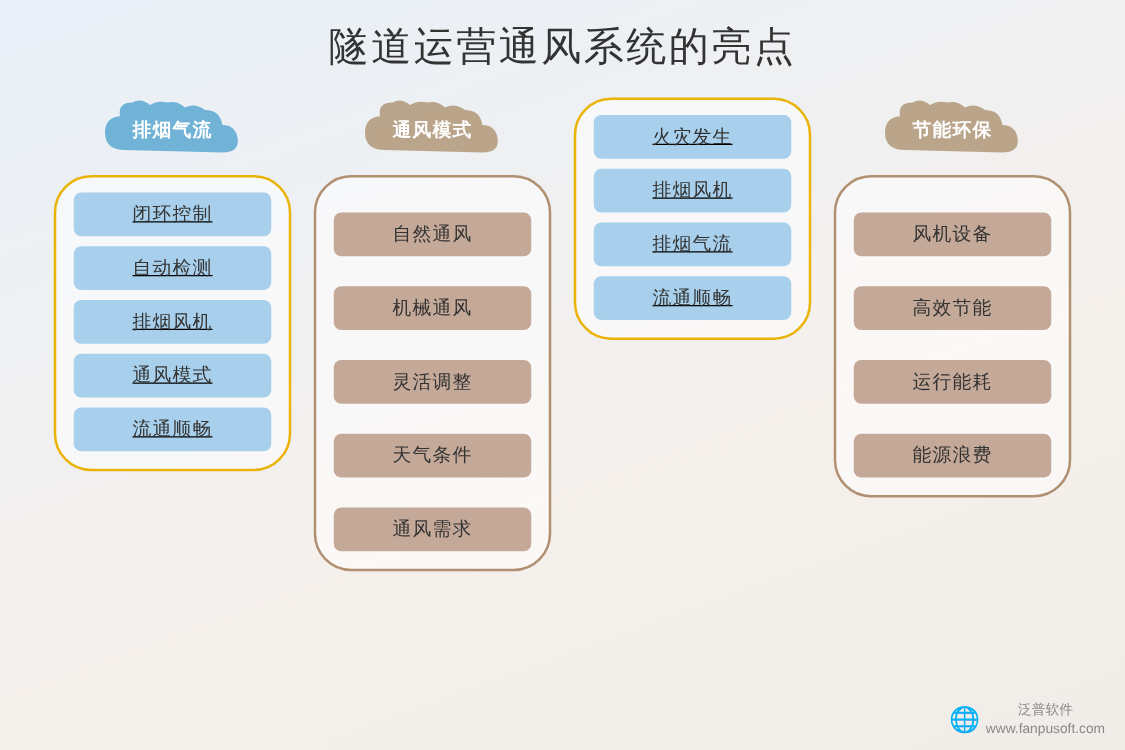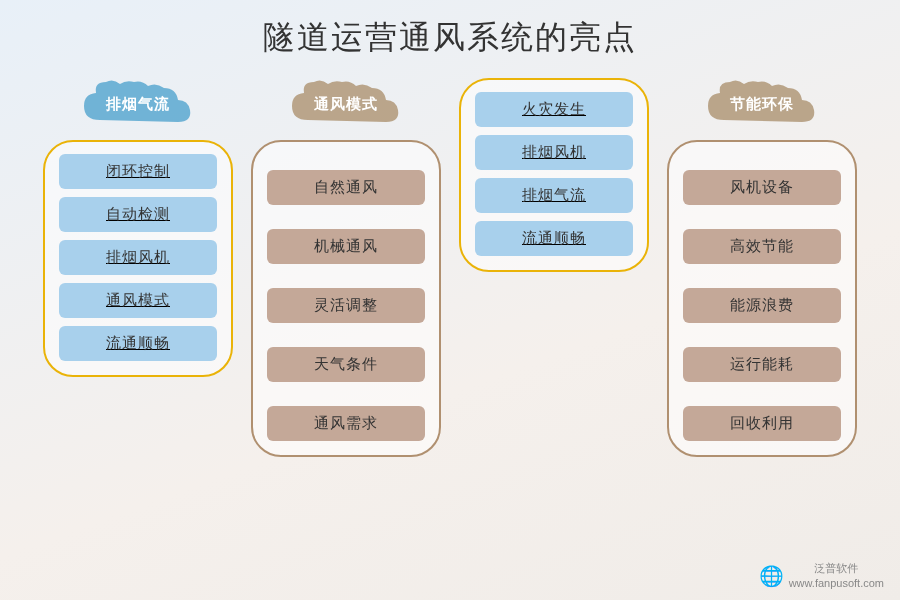--- a/index.html
+++ b/index.html
@@ -172,23 +172,22 @@
     <div class="column">
       <div class="cloud-badge">
         <svg viewBox="0 0 120 52" class="cloud-svg">
           <path d="M22,42 Q6,42 6,28 Q6,16 18,15 Q16,4 28,4 Q35,0 42,6 Q48,2 56,4 Q64,2 70,8 Q78,4 86,10 Q98,10 100,22 Q110,22 112,32 Q114,44 100,44 Z" fill="#b09878" opacity="0.85"></path>
         </svg>
         <span class="cloud-text">节能环保</span>
       </div>
       <div class="card card-brown">
         <div class="item-btn item-brown">风机设备</div>
         <div class="item-btn item-brown">高效节能</div>
+        <div class="item-btn item-brown">运行能耗</div>
         <div class="item-btn item-brown">能源浪费</div>
-        <div class="item-btn item-brown">运行能耗</div>
-        <div class="item-btn item-brown">回收利用</div>
       </div>
     </div>
   </div>
 
 <div class="watermark">
   <span class="watermark-logo">🌐</span>
   <div class="watermark-text">
     <div>泛普软件</div>
     <div>www.fanpusoft.com</div>
   </div>

